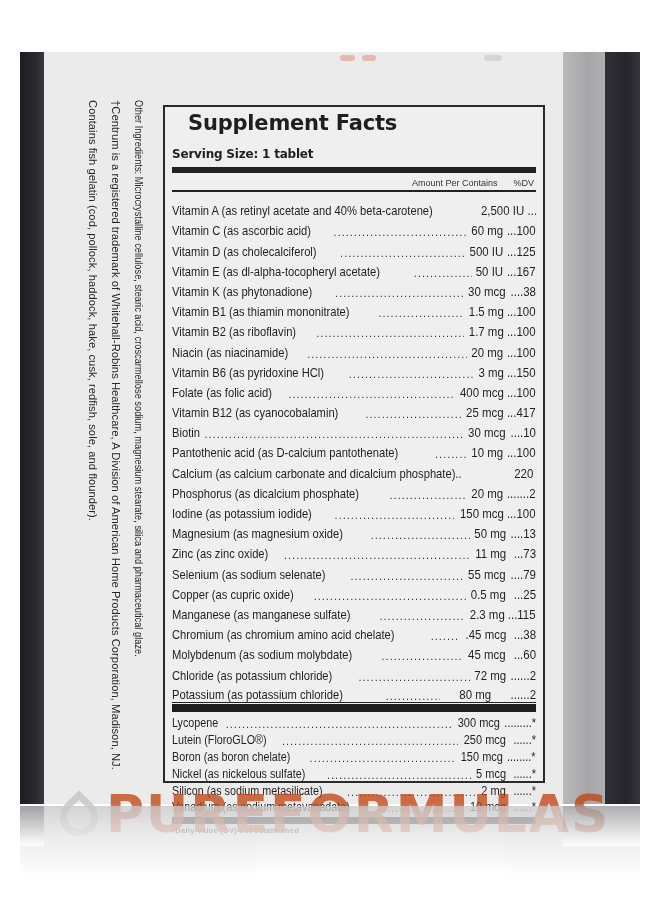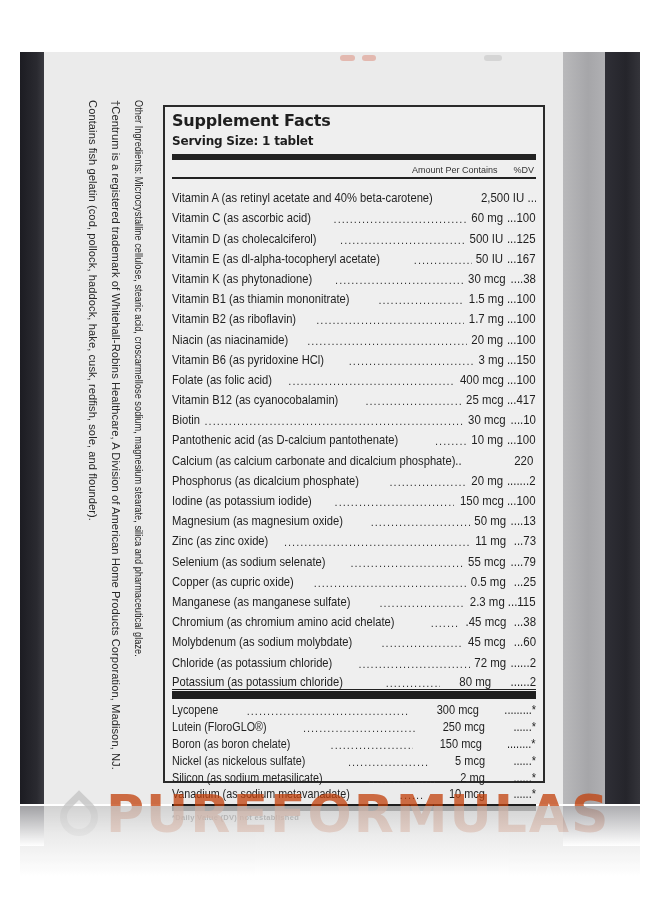--- a/index.html
+++ b/index.html
@@ -22,38 +22,38 @@
 
     .top-mark { position: absolute; top: 55px; height: 6px; border-radius: 3px; }
 
     .side-text { position: absolute; left: 150px; top: 100px; transform-origin: 0 0; transform: rotate(90deg);
       width: 720px; font-size: 11.2px; line-height: 23px; color: #262626; white-space: nowrap; }
     .side-text div { letter-spacing: 0.05px; }
     .side-text .narrow { font-stretch: condensed; transform: scaleX(0.82); transform-origin: left center; }
 
     .facts { position: absolute; left: 163px; top: 105px; width: 382px; height: 678px;
       border: 2px solid #2a2a2a; background: #efefef; padding: 0 7px; }
-    .facts-title { font-family: "DejaVu Sans", sans-serif; font-weight: bold; font-size: 16px; margin-top: 4px; letter-spacing: -0.2px; color: #1e1e1e; }
-    .facts-serving { font-family: "DejaVu Sans", sans-serif; font-weight: bold; font-size: 12px; margin-top: 4px; letter-spacing: -0.2px; color: #1e1e1e; }
+    .facts-title { font-family: "DejaVu Sans", sans-serif; font-weight: bold; font-size: 21px; margin-top: 4px; letter-spacing: -0.2px; color: #1e1e1e; margin-left: 16px; }
+    .facts-serving { font-family: "DejaVu Sans", sans-serif; font-weight: bold; font-size: 12px; margin-top: 12px; letter-spacing: -0.2px; color: #1e1e1e; }
     .bar-thick { height: 6px; background: #222; margin-top: 6px; }
     .col-head { display: flex; justify-content: flex-end; font-size: 9px; color: #333; height: 15px; align-items: flex-end; padding-right: 2px; }
     .col-head .amt { margin-right: 16px; }
     .bar-thin { height: 2px; background: #222; margin-top: 2px; }
 
     .rows { margin-top: 6px; }
     .row { display: flex; align-items: flex-end; height: 20.2px; font-size: 13px; white-space: nowrap; overflow: hidden; color: #1f1f1f; }
     .row .name { transform: scaleX(0.86); transform-origin: left center; display: inline-block; }
     .row .dots { flex: 1; overflow: hidden; color: #333; font-size: 11px; letter-spacing: 1px; }
     .row .amount { text-align: right; transform: scaleX(0.88); transform-origin: right center; display: inline-block; }
     .row .dv { min-width: 30px; text-align: right; transform: scaleX(0.88); transform-origin: right center; display: inline-block; }
     .row.underline { border-bottom: 1px solid #222; gap: 15px; }
 
     .bar-thick2 { height: 8px; background: #1e1e1e; margin-top: 1px; }
     .rows2 { margin-top: 2px; }
-    .rows2 .row { height: 16.8px; font-size: 12.5px; gap: 21px; }
+    .rows2 .row { height: 16.8px; font-size: 12.5px; }
     .bar-thick3 { height: 7px; background: #1e1e1e; margin-top: 3px; }
     .footnote { font-size: 7.5px; font-weight: bold; color: #333; margin-top: 2px; letter-spacing: 0.3px; }
 
     .watermark { position: absolute; left: 60px; top: 790px; width: 560px; height: 48px; font-family: "DejaVu Sans", sans-serif;
       font-weight: bold; font-size: 52px; line-height: 48px; color: #c2410c; letter-spacing: 2px; opacity: 0.75; white-space: nowrap; overflow: hidden; }
     .watermark .leaf { display: inline-block; width: 38px; height: 38px; border: 7px solid #c4c4c4; border-radius: 0 50% 50% 50%; transform: rotate(45deg); margin-right: 8px; vertical-align: -4px; }
   </style>
 </head>
 <body>
 

